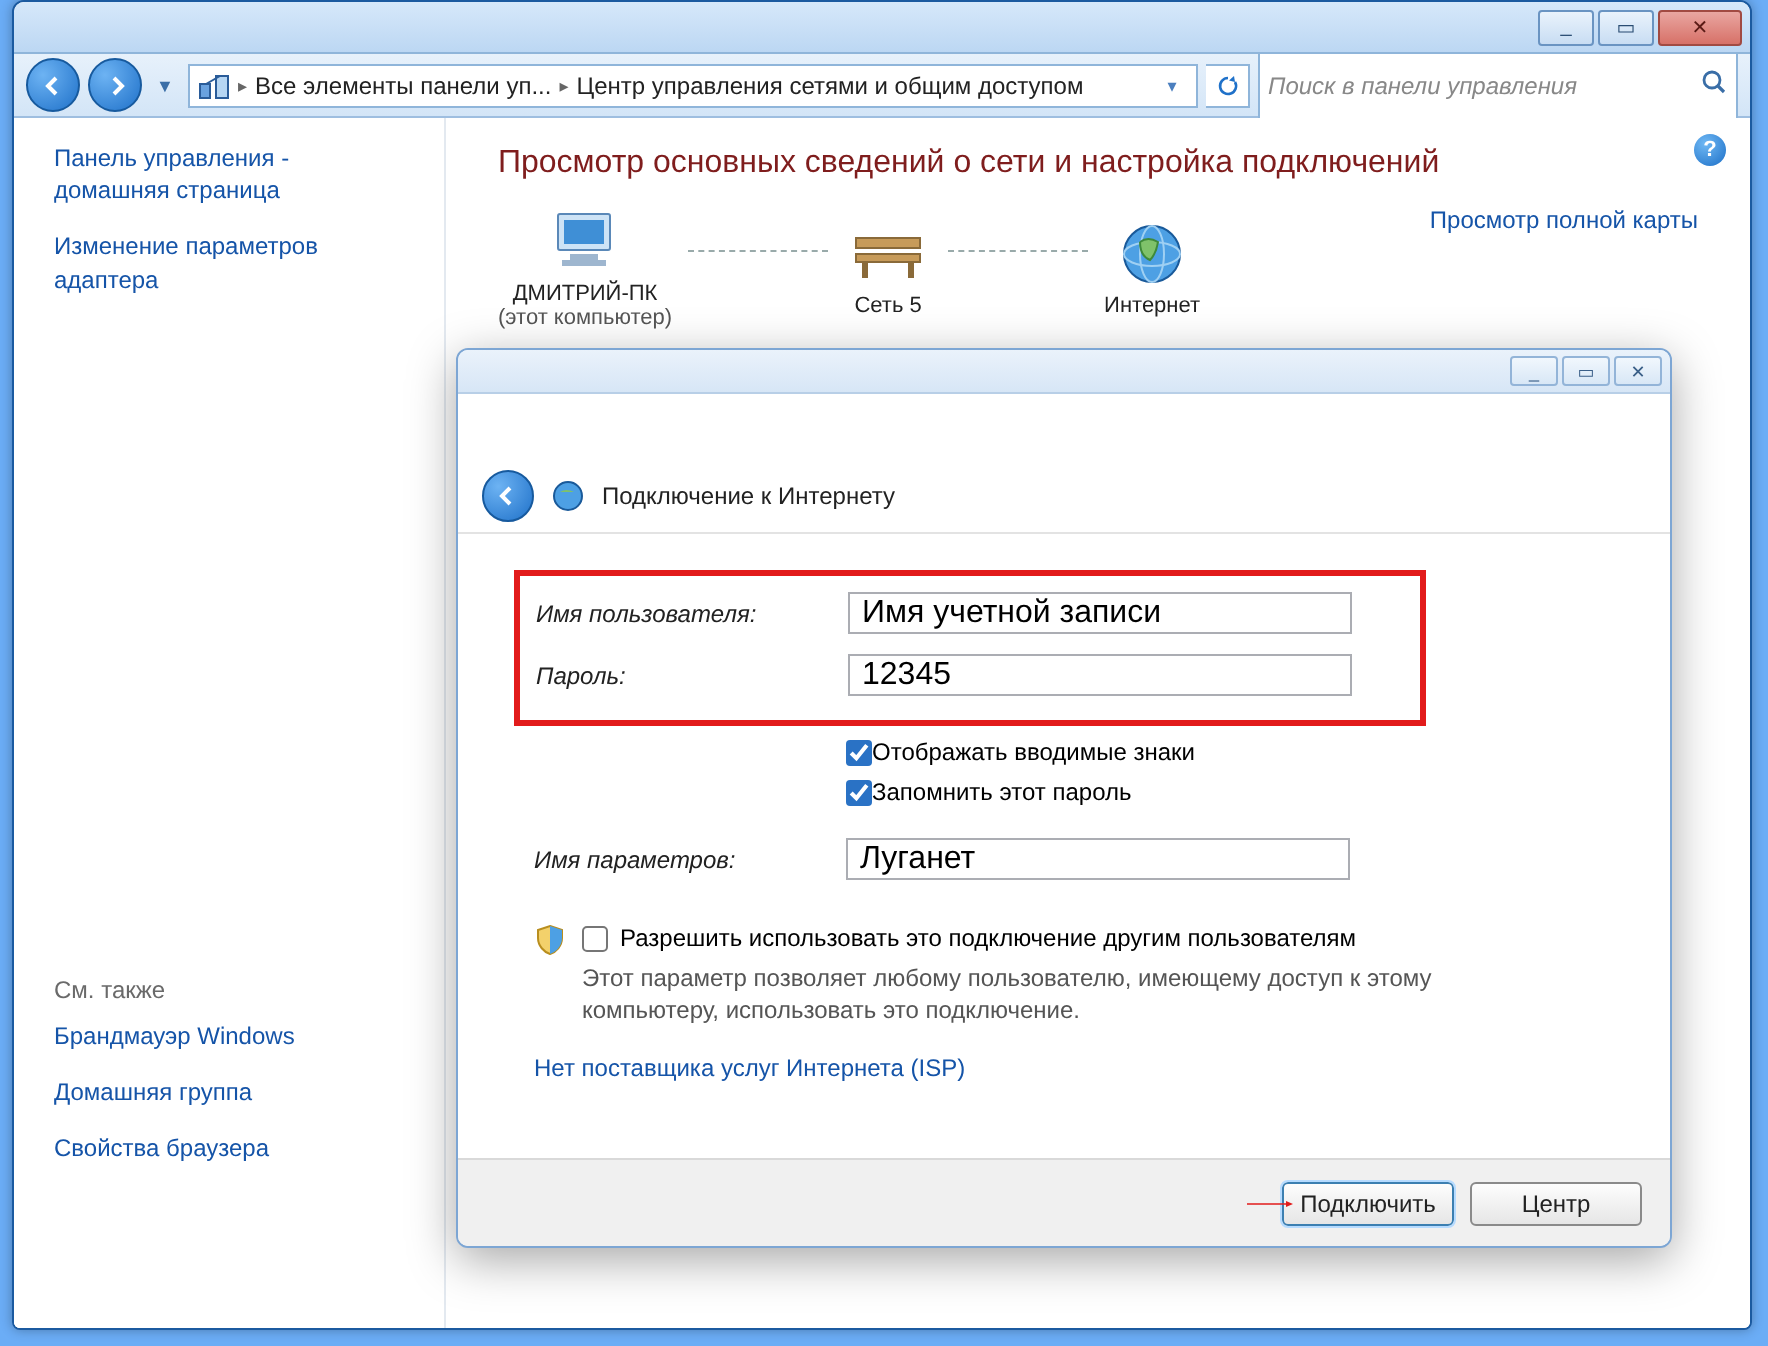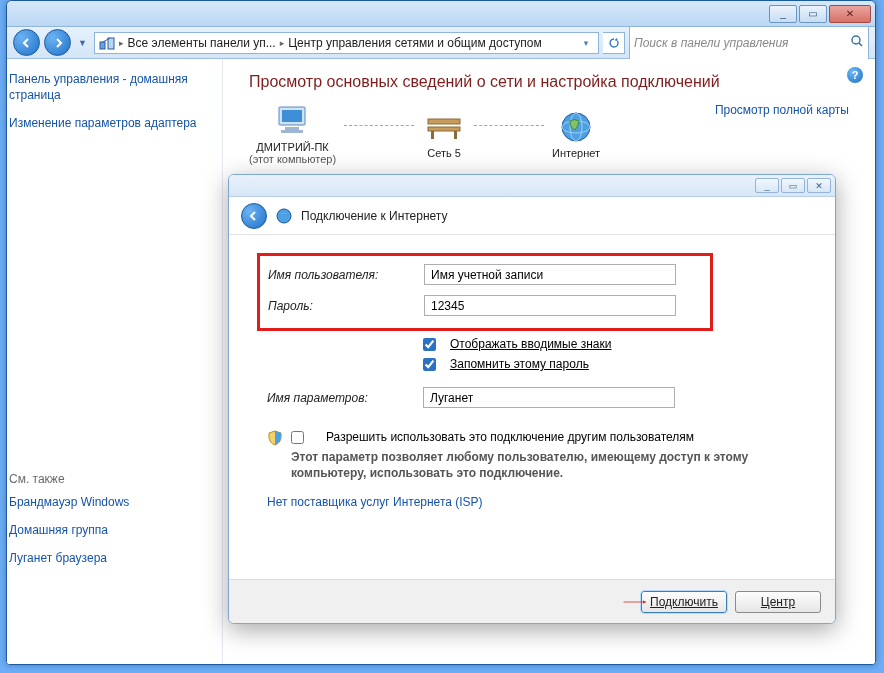--- a/index.html
+++ b/index.html
@@ -98,21 +98,21 @@
     display: flex;
     background: #fff;
     position: relative;
     overflow: hidden;
   }
 
   
   .sidebar {
     width: 216px;
     background: #fff;
-    padding: 12px 2px;
+    padding: 12px 20px;
     border-right: 1px solid #e3e9f0;
     font-size: 12px;
   }
   .sidebar a { color:#1554a8; text-decoration:none; display:block; margin-bottom:12px; line-height:1.35; }
   .sidebar .section-lbl { color:#6a6a6a; margin-top:340px; margin-bottom:8px; }
 
   
   .main {
     flex: 1;
     padding: 14px 26px;
@@ -163,60 +163,61 @@
   .dtb-btn {
     width:24px;height:15px;border:1px solid #93b4d8;border-radius:2px;
     background:linear-gradient(#f1f7fd,#d8e7f6);
     display:flex;align-items:center;justify-content:center;
     font-size:9px;color:#3a5f88;
   }
   .dialog .dhead {
     height: 38px; display:flex; align-items:center; gap:8px;
     padding:0 12px; border-bottom:1px solid #e3e3e3;
     background:#fff;
+    margin-top:32px;
   }
   .dback {
     width:26px;height:26px;border-radius:50%;
     background:radial-gradient(circle at 30% 30%, #6db3f3,#1f71c9);
     border:1px solid #175a9e;
     display:flex;align-items:center;justify-content:center;
     color:#fff;font-size:13px;
   }
   .dicon {
     width:18px;height:18px;
   }
   .dtitle { font-size:12px; color:#222;}
   .dbody { flex:1; padding: 18px 38px 8px; position:relative;}
   .dbody h2 { color:#003399; font-weight:400; font-size:14px; margin:0 0 20px; }
   .row { display:flex; align-items:center; margin-bottom:10px;}
   .row .lbl { width:156px; color:#222;font-style:italic; }
   .row input[type=text] {
     width:252px; height:21px; border:1px solid #abadb3;
-    padding:0 6px; font-family:inherit; font-size:12px;
+    padding:0 6px; font-family:inherit; font-size:16px;
   }
   .red-box {
     border:3px solid #e21b1b; padding:8px 8px 2px; margin-bottom:6px;
     margin-left:-10px; width:456px;
   }
-  .cbx-row { display:flex; align-items:center; margin-left:156px; margin-bottom:6px; gap:14px;text-decoration:underline;}
+  .cbx-row { display:flex; align-items:center; margin-left:156px; margin-bottom:6px; gap:0;}
   input[type=checkbox]{ accent-color:#2a72c5; width:13px; height:13px; margin:0;}
   .shield-block { display:flex; gap:8px; margin-top:22px; align-items:flex-start;}
   .shield { width:16px;height:16px; }
-  .shield-sub { color:#555; margin-left:24px; margin-top:3px; line-height:1.35; max-width:470px;font-weight:bold;}
+  .shield-sub { color:#555; margin-left:24px; margin-top:3px; line-height:1.35; max-width:470px;}
   .isp-link { color:#1554a8; margin-top:14px; display:inline-block;}
 
   .dfooter {
     height:44px; background:#f0f0f0; border-top:1px solid #d9d9d9;
     display:flex; align-items:center; justify-content:flex-end;
     padding:0 14px; gap:8px; position:relative;
   }
   .dfooter button {
     height:22px; min-width:86px; font-family:inherit; font-size:12px;
     border:1px solid #8a8a8a; background:linear-gradient(#fdfdfd,#e6e6e6);
-    border-radius:3px; padding:0 0; color:#222;text-decoration:underline;
+    border-radius:3px; padding:0 0; color:#222;
   }
   .dfooter button.primary { border:1px solid #3c7fb1; outline:1px solid #b6dbff;}
 
   .arrow-annot {
     position:absolute; left:360px; top:50%;
     width:92px; height:4px; transform:translateY(-50%);
     pointer-events:none;
   }
 </style>
 </head>
@@ -279,21 +280,21 @@
 
   <div class="body">
     <div class="help-icn">?</div>
 
     <div class="sidebar">
       <a>Панель управления - домашняя страница</a>
       <a>Изменение параметров адаптера</a>
       <div class="section-lbl">См. также</div>
       <a>Брандмауэр Windows</a>
       <a>Домашняя группа</a>
-      <a>Луганет браузера</a>
+      <a>Свойства браузера</a>
     </div>
 
     <div class="main">
       <h1 class="blue">Просмотр основных сведений о сети и настройка подключений</h1>
       <div class="netmap">
         <div class="node">
           <div class="icon-pc">
             <svg width="44" height="36" viewBox="0 0 44 36">
               <rect x="8" y="4" width="26" height="18" rx="1" fill="#cde3f6" stroke="#5a88b8"></rect>
               <rect x="11" y="7" width="20" height="12" fill="#3f8fd6"></rect>
@@ -368,37 +369,37 @@
         <input type="text" value="12345" style="">
       </div>
     </div>
 
     <div class="cbx-row">
       <input type="checkbox" checked="" style="">
       <span>Отображать вводимые знаки</span>
     </div>
     <div class="cbx-row">
       <input type="checkbox" checked="" style="">
-      <span>Запомнить этому пароль</span>
+      <span>Запомнить этот пароль</span>
     </div>
 
     <div class="row" style="margin-top:16px">
       <div class="lbl">Имя параметров:</div>
       <input type="text" value="Луганет" style="">
     </div>
 
     <div class="shield-block">
       <div class="shield">
         <svg width="16" height="16" viewBox="0 0 16 16">
           <path d="M8 1 L14 3 v4 c0 4 -3 7 -6 8 c-3 -1 -6 -4 -6 -8 V3 Z" fill="#f3d16b" stroke="#b98e1e"></path>
           <path d="M8 1 L14 3 v4 c0 4 -3 7 -6 8 Z" fill="#4da0e4"></path>
         </svg>
       </div>
       <div>
-        <label style="display:flex;gap:22px;align-items:center">
+        <label style="display:flex;gap:6px;align-items:center">
           <input type="checkbox" style="">
           <span>Разрешить использовать это подключение другим пользователям</span>
         </label>
       </div>
     </div>
     <div class="shield-sub">Этот параметр позволяет любому пользователю, имеющему доступ к этому компьютеру, использовать это подключение.</div>
 
     <a class="isp-link">Нет поставщика услуг Интернета (ISP)</a>
   </div>
   <div class="dfooter">

